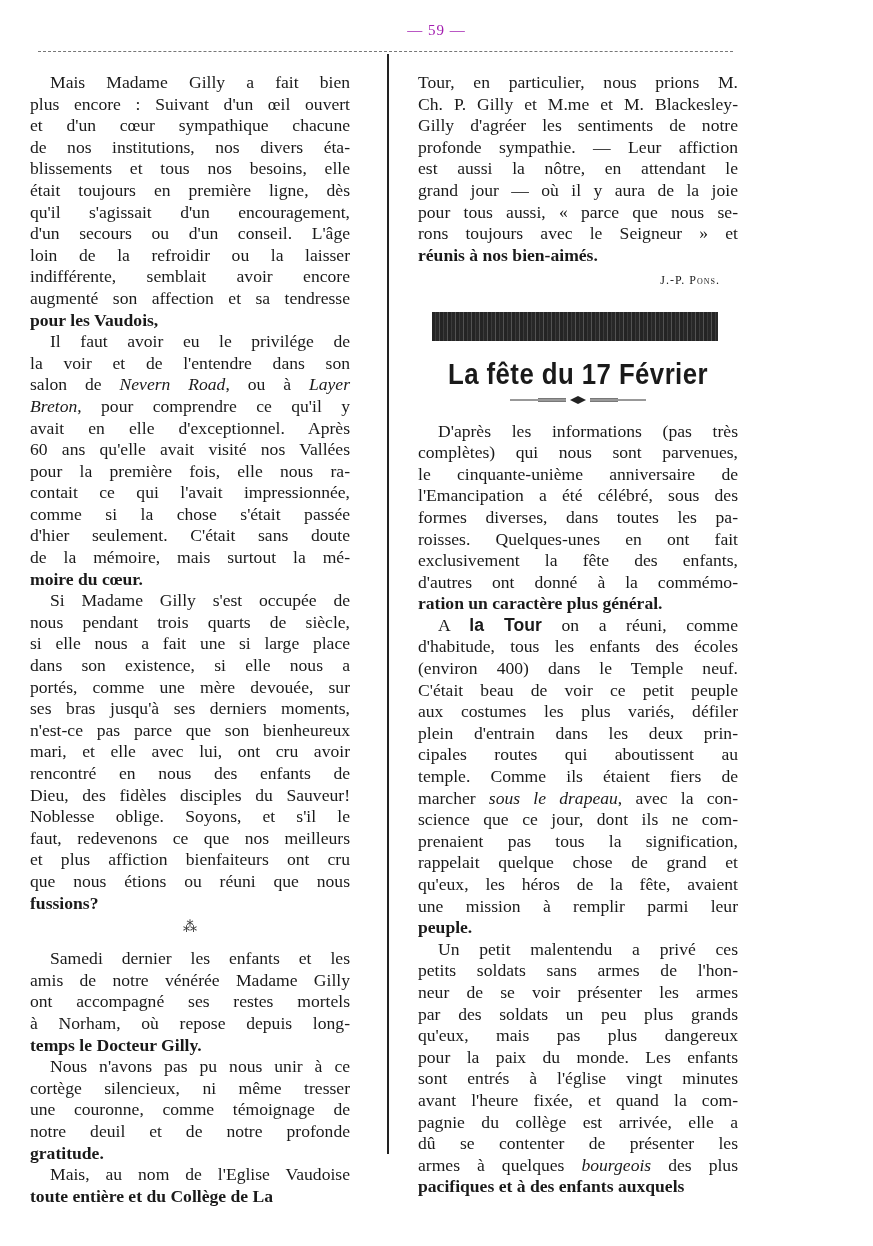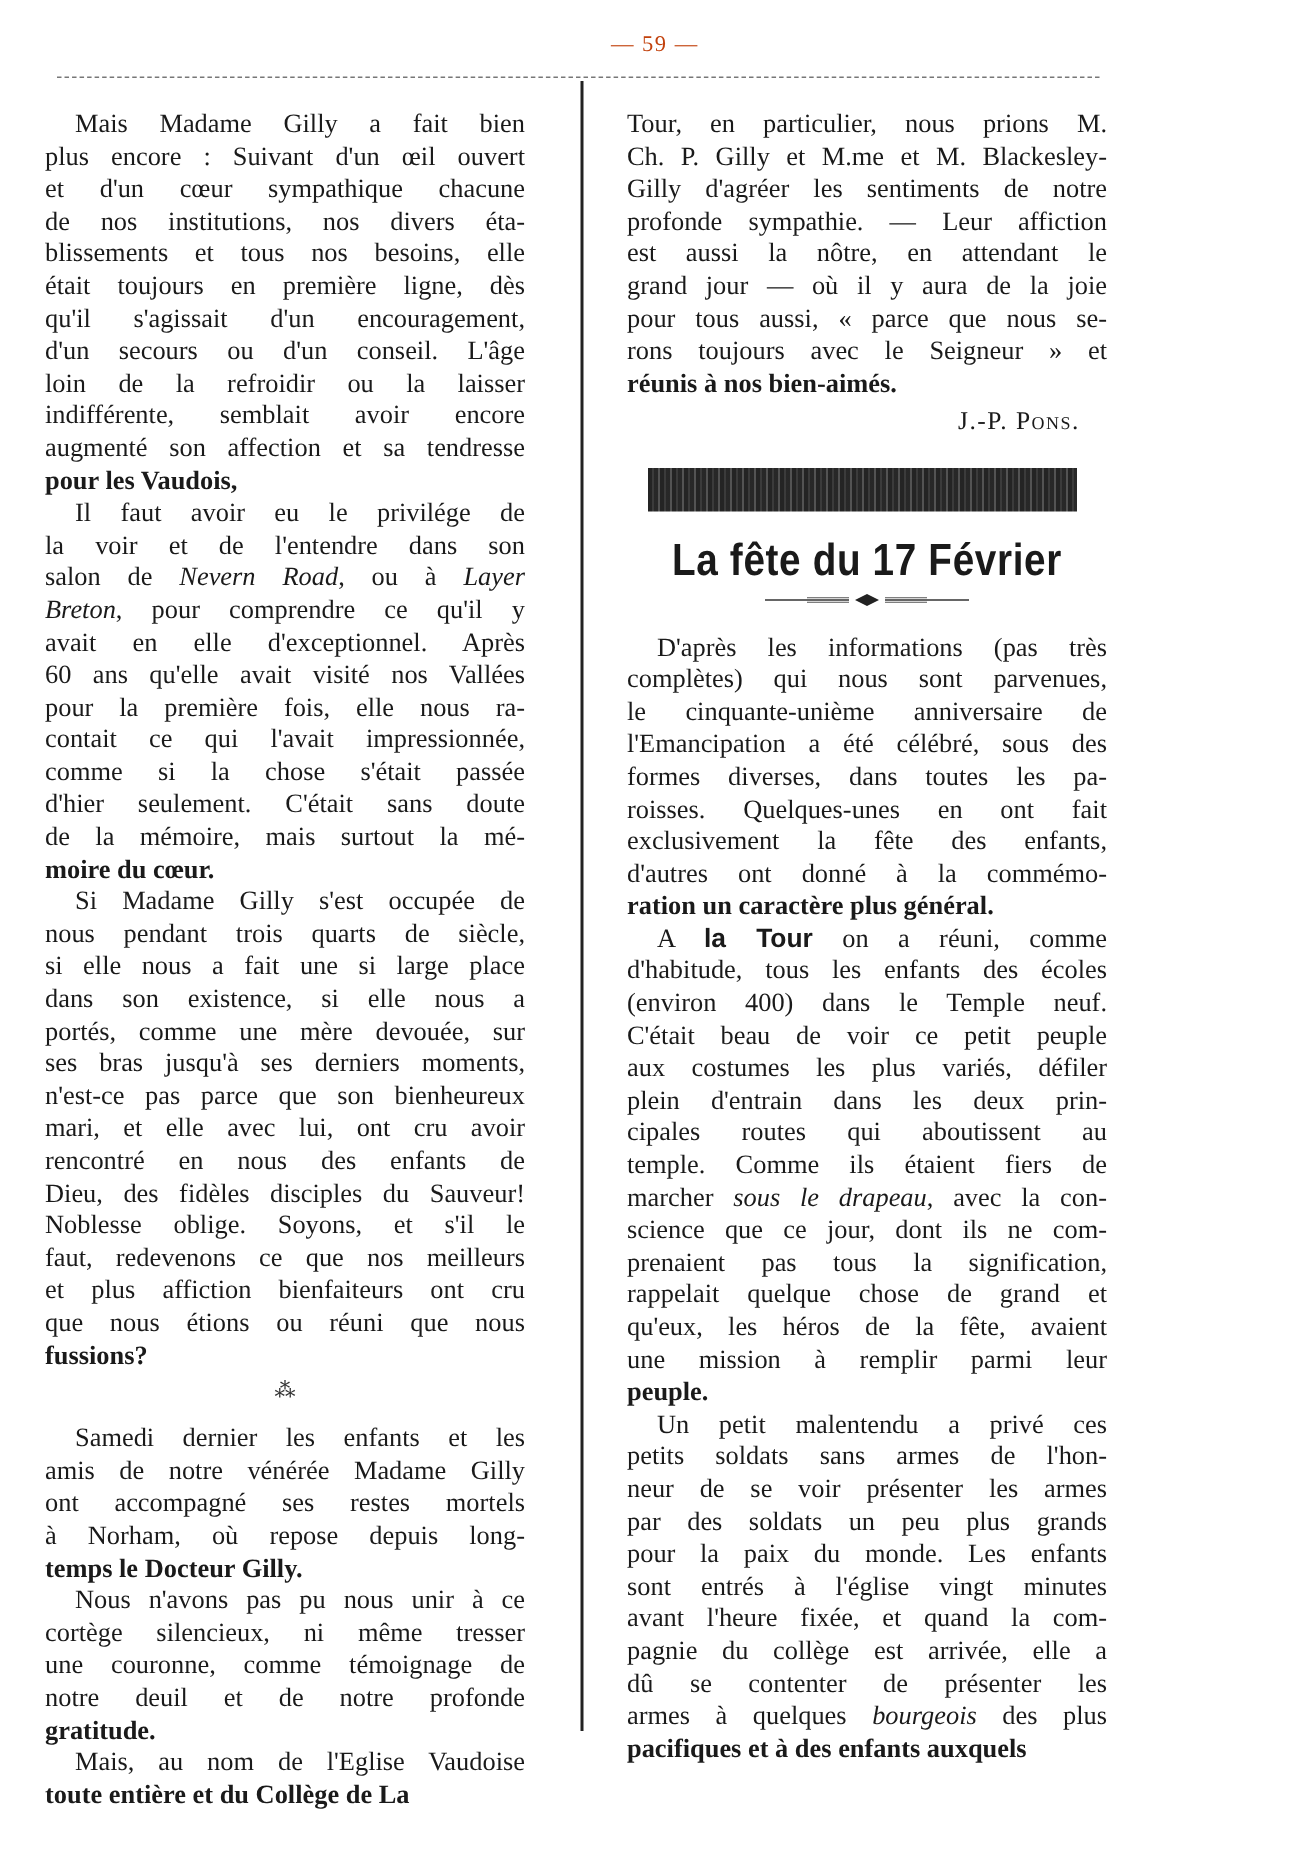--- a/index.html
+++ b/index.html
@@ -3,21 +3,21 @@
   <meta charset="utf-8">
   <style>
     html, body { margin: 0; padding: 0; background: #ffffff; }
     body {
       width: 873px; height: 1246px; position: relative; overflow: hidden;
       font-family: "Liberation Serif", "DejaVu Serif", serif;
       color: #1a1a1a;
     }
     .page-number {
       position: absolute; top: 22px; left: 0; width: 873px;
-      text-align: center; font-size: 15px; letter-spacing: 1px; color: #c2410c;
+      text-align: center; font-size: 15px; letter-spacing: 1px; color: #a21caf;
     }
     .top-rule {
       position: absolute; top: 51px; left: 38px; width: 695px; height: 0;
       border-top: 1px dashed #777;
     }
     .col-rule {
       position: absolute; left: 387px; top: 54px; width: 0; height: 1100px;
       border-left: 2px solid #222;
     }
     .column {
@@ -29,21 +29,21 @@
     .para { margin: 0; text-align: justify; text-indent: 20px; }
     .para .line { display: block; text-align: justify; text-align-last: justify; white-space: nowrap; }
     .para .line.last { text-align-last: left; font-weight: bold; }
     .para .line.first { padding-left: 20px; }
     .para { text-indent: 0; }
     .asterism {
       text-align: center; font-size: 14px; line-height: 12px; margin: 8px 0 14px 0;
       color: #333;
     }
     .signature {
-      text-align: right; margin: 4px 18px 0 0; font-size: 17px;
+      text-align: right; margin: 4px 18px 0 0; font-size: 12px;
       font-variant: small-caps; letter-spacing: 1px;
     }
     .black-bar {
       margin: 20px 0 0 14px; width: 286px; height: 29px;
       background: repeating-linear-gradient(90deg, #111 0 3px, #2a2a2a 3px 4px, #151515 4px 7px, #444 7px 8px);
       opacity: 0.92;
     }
     .headline {
       font-family: "Liberation Sans", "DejaVu Sans", sans-serif;
       font-weight: bold; font-size: 30px; text-align: center;
@@ -190,20 +190,21 @@
         <span class="line">rappelait quelque chose de grand et</span>
         <span class="line">qu'eux, les héros de la fête, avaient</span>
         <span class="line">une mission à remplir parmi leur</span>
         <span class="line last">peuple.</span>
       </p>
       <p class="para">
         <span class="line first">Un petit malentendu a privé ces</span>
         <span class="line">petits soldats sans armes de l'hon-</span>
         <span class="line">neur de se voir présenter les armes</span>
         <span class="line">par des soldats un peu plus grands</span>
+        <span class="line">qu'eux, mais pas plus dangereux</span>
         <span class="line">pour la paix du monde. Les enfants</span>
         <span class="line">sont entrés à l'église vingt minutes</span>
         <span class="line">avant l'heure fixée, et quand la com-</span>
         <span class="line">pagnie du collège est arrivée, elle a</span>
         <span class="line">dû se contenter de présenter les</span>
         <span class="line">armes à quelques <i>bourgeois</i> des plus</span>
         <span class="line last">pacifiques et à des enfants auxquels</span>
       </p>
     </div>
 </div>

